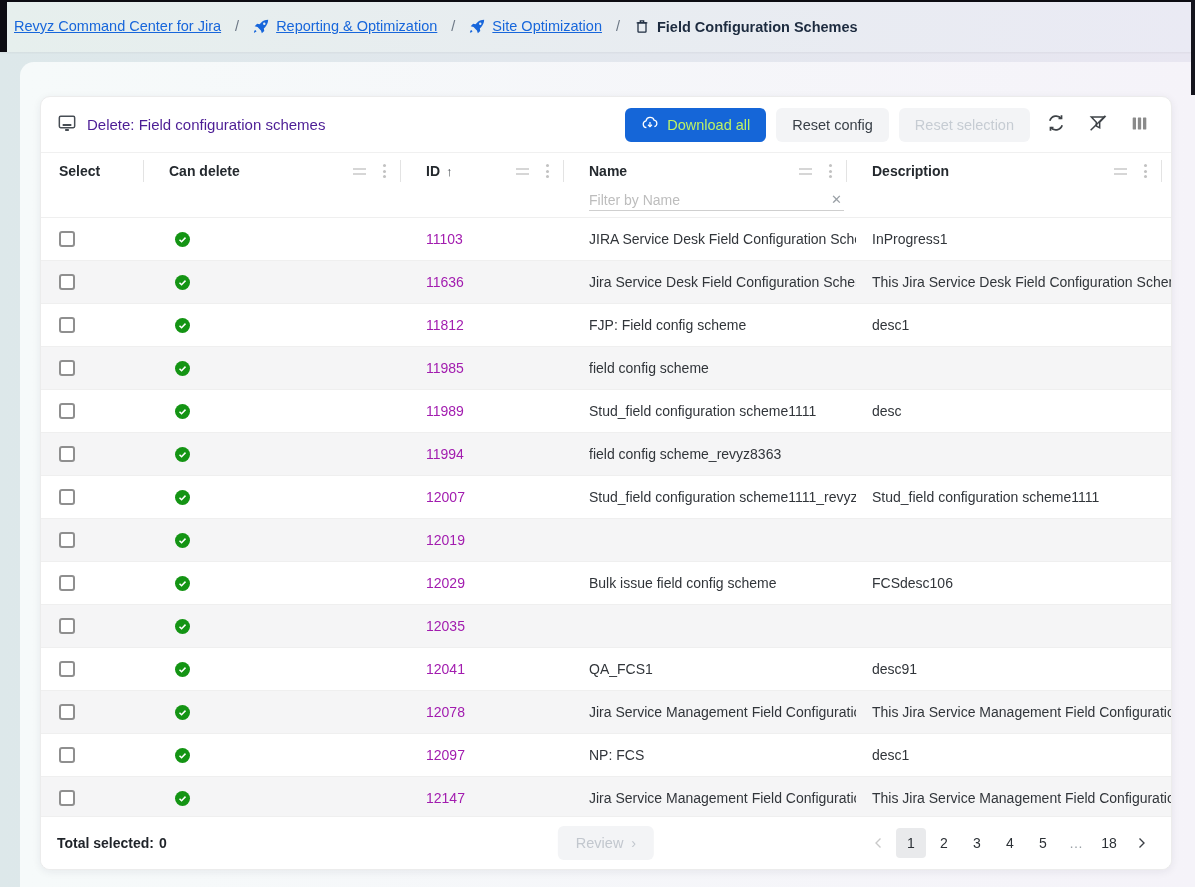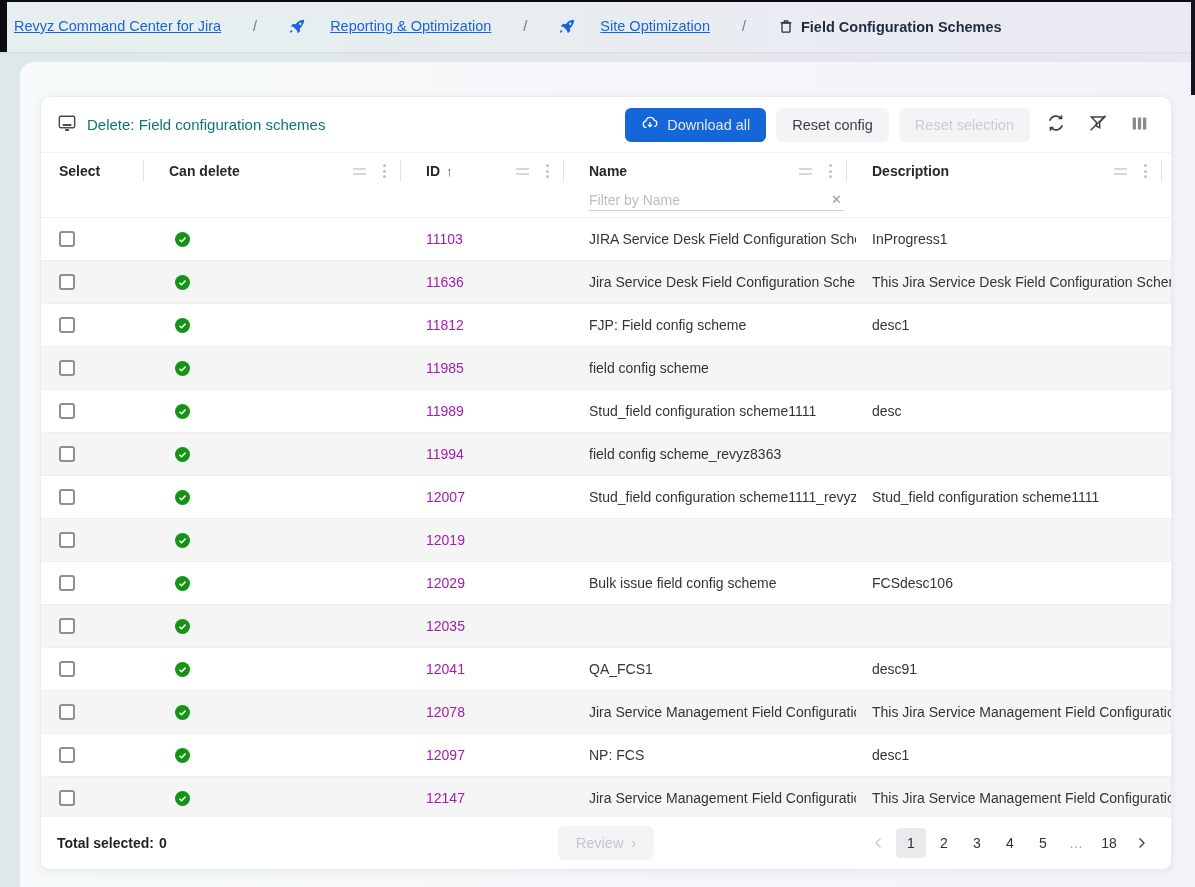--- a/index.html
+++ b/index.html
@@ -18,21 +18,21 @@
   
   .topbar {
     height:52px;
     background: linear-gradient(90deg,#e6efed,#eaeaf4);
     display:flex; align-items:center;
     padding-left:14px;
     box-shadow: 0 1px 2px rgba(0,0,0,0.05);
     position:relative; z-index:5;
     font-size:14.5px;
   }
-  .crumb { display:flex; align-items:center; gap:24px; }
+  .crumb { display:flex; align-items:center; gap:6px; }
   .crumb a { color:#1766db; text-decoration:underline; cursor:pointer; }
   .crumb-sep { color:#6b7684; padding:0 8px; }
   .crumb-current { color:#1d2b3f; font-weight:bold; display:flex; align-items:flex-end; gap:7px; }
   .crumb svg { display:block; }
 
   
   .wrapper {
     position:absolute; left:20px; top:62px; right:0; bottom:0;
     background: linear-gradient(90deg,#f6fafa,#f5f3f9);
     border-radius:14px 0 0 0;
@@ -46,26 +46,26 @@
     border:1px solid #ececec;
     border-radius:10px;
     box-shadow:0 2px 8px rgba(25,25,60,0.07);
     overflow:hidden;
   }
 
   .card-header {
     height:55px; display:flex; align-items:center;
     padding:0 16px;
   }
-  .card-title { display:flex; align-items:center; gap:10px; font-size:15px; color:#0f766e;justify-content:center; }
+  .card-title { display:flex; align-items:center; gap:10px; font-size:15px; color:#4c1d95;justify-content:center; }
   .card-actions { margin-left:auto; display:flex; align-items:center; gap:10px; }
   .btn { height:34px; border:none; border-radius:6px; padding:0 16px; font-size:14.5px;
          display:flex; align-items:center; gap:8px; cursor:pointer;
          font-family:"Liberation Sans","DejaVu Sans",sans-serif; }
-  .btn-primary { background:#1566d8; color:#e5e5e5; }
+  .btn-primary { background:#1566d8; color:#bef264; }
   .btn-default { background:#f3f4f6; color:#383f47; }
   .btn-disabled { background:#f3f4f6; color:#c6ccd3; cursor:default; }
   .icon-btn { background:none; border:none; padding:0 6px; height:34px; display:flex; align-items:center; cursor:pointer; }
 
   
   .grid-row { display:grid; grid-template-columns:112px 257px 163px 283px minmax(0,1fr); }
   .thead { border-top:1px solid #f0f0f0; }
   .h-labels { height:36px; align-items:center; }
   .h-cell { position:relative; height:100%; display:flex; align-items:center;
             padding-left:16px; font-size:14px; font-weight:bold; color:#24292e; }

